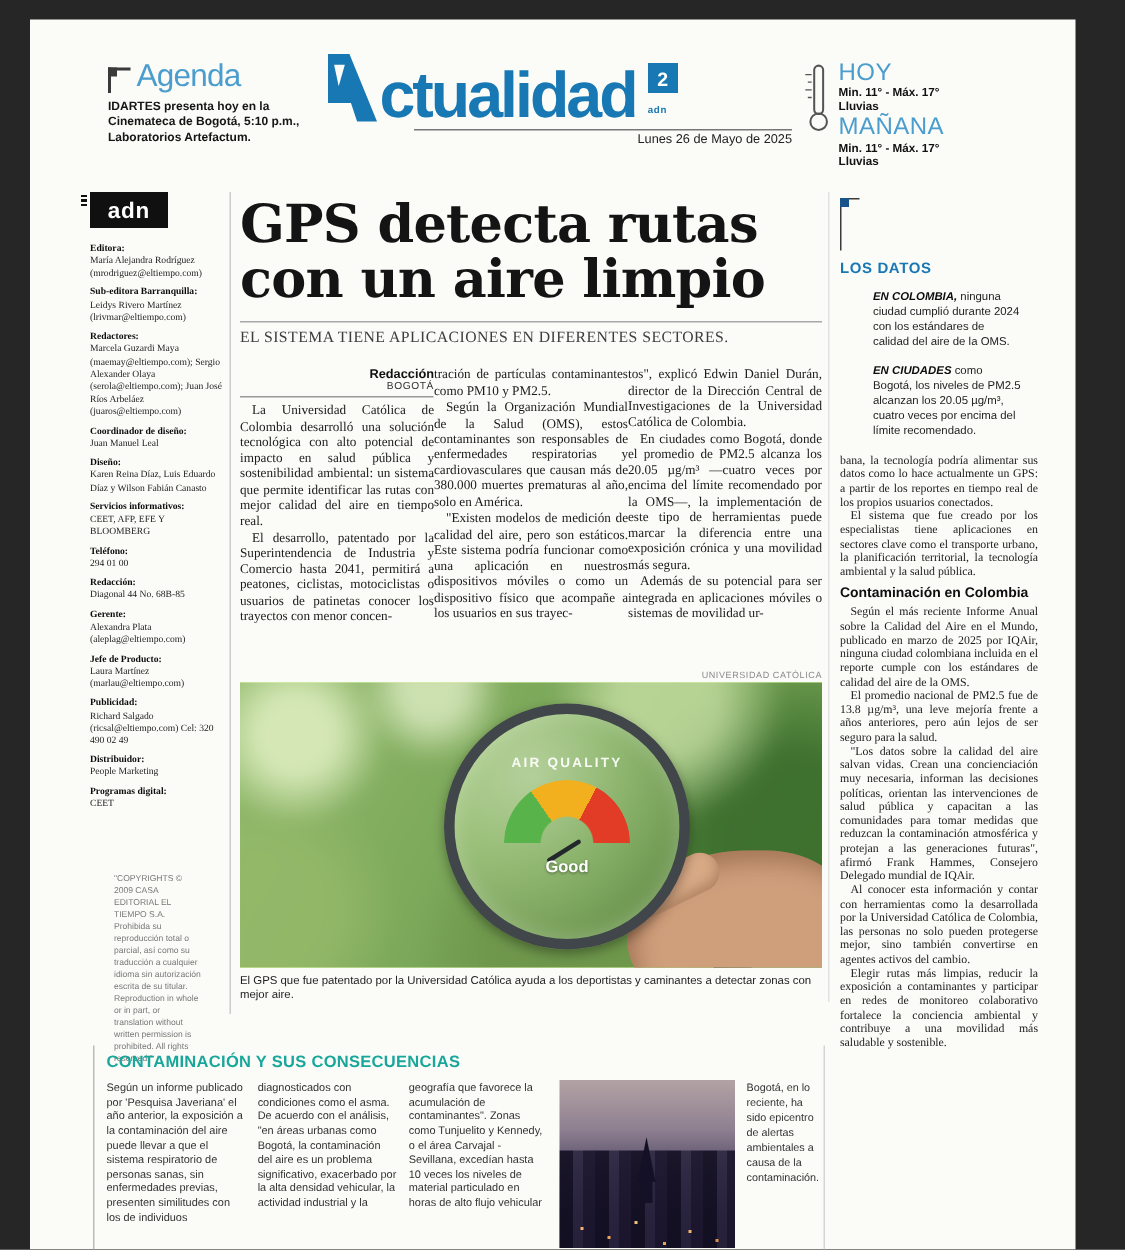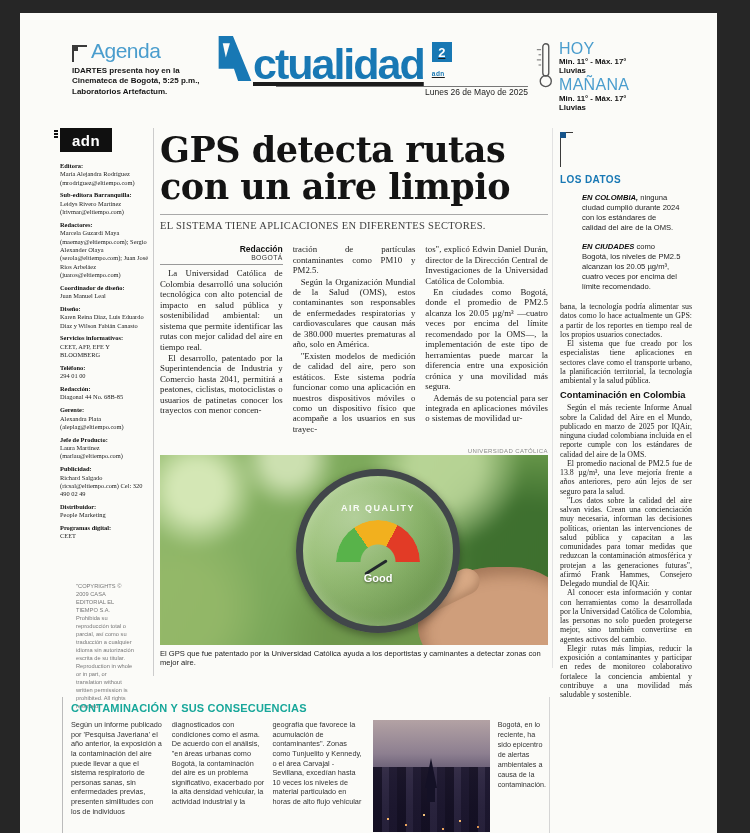--- a/index.html
+++ b/index.html
@@ -9,21 +9,21 @@
 
   
   .agenda{position:absolute;left:52px;top:26px;width:132px;}
   .agenda-title-row{display:flex;align-items:flex-start;gap:4px;}
   .bracket{width:13px;height:15px;border-left:2px solid #3a3a3a;border-top:2px solid #3a3a3a;position:relative;margin-top:6px;}
   .bracket::after{content:"";position:absolute;left:-2px;top:-2px;width:6px;height:6px;background:#3a3a3a;}
   .agenda-word{font-size:21px;color:#4a9dcd;letter-spacing:-.5px;}
   .agenda-text{margin-top:3px;font-size:8px;font-weight:bold;line-height:1.3;color:#151515;width:128px;}
 
   .logoblock{position:absolute;left:196px;top:22px;width:318px;}
-  .wordmark-row{display:flex;align-items:flex-end;text-decoration:underline;}
+  .wordmark-row{display:flex;align-items:flex-end;}
   .amark{display:block;}
   .wordmark{font-size:43px;font-weight:bold;color:#1878b4;letter-spacing:-2px;line-height:.82;margin-left:-1px;}
   .badgecol{margin-left:8px;margin-bottom:2px;width:22px;}
   .badgebox{width:20px;height:20px;background:#1878b4;color:#fff;font-size:13px;font-weight:bold;display:flex;align-items:center;justify-content:center;}
   .badgesub{font-size:6.5px;font-weight:bold;color:#1878b4;text-align:center;letter-spacing:.5px;}
   .daterow{margin-left:60px;width:252px;border-top:1.5px solid #777;margin-top:4px;padding-top:0;text-align:right;font-size:8.5px;color:#222;}
 
   .weather{position:absolute;left:516px;top:27px;display:flex;gap:6px;}
   .w-lines{line-height:1.15;}
   .w-label{font-size:16px;color:#4a9dcd;letter-spacing:.3px;}
@@ -41,21 +41,21 @@
   .copyright{margin:42px 0 0 16px;width:58px;font-size:5.7px;line-height:1.4;color:#787878;}
 
   .vrule1{position:absolute;left:133px;top:115px;width:1px;height:548px;background:#ccc;}
   .vrule2{position:absolute;left:532px;top:115px;width:1px;height:540px;background:#e2e2e2;}
 
   
   .article{position:absolute;left:140px;top:118px;width:388px;}
   .headline{font-family:"DejaVu Serif",serif;font-weight:bold;font-size:35px;line-height:1.06;color:#141414;letter-spacing:-.5px;}
   .kicker-rule{border-top:1px solid #a8a8a8;margin-top:9px;}
   .kicker{margin-top:5px;font-family:"Liberation Serif",serif;font-size:10.5px;color:#3d3d3d;letter-spacing:.3px;}
-  .cols{margin-top:13px;display:flex;gap:10px;height:201px;overflow:hidden;}
+  .cols{margin-top:13px;display:flex;height:201px;overflow:hidden;justify-content:flex-end;}
   .col{flex:1;font-family:"Liberation Serif",serif;font-size:8.8px;line-height:1.19;text-align:justify;color:#1b1b1b;}
   .col p{margin:0 0 1px 0;text-indent:8px;}
   .col p.noindent{text-indent:0;}
   .byline{text-align:right;border-bottom:1px solid #999;padding-bottom:2px;margin-bottom:3px;font-family:"Liberation Sans",sans-serif;}
   .byline-name{font-size:8.5px;font-weight:bold;color:#111;}
   .byline-city{font-size:6.8px;color:#333;letter-spacing:.4px;}
   .credit{text-align:right;font-size:6px;color:#8a8a8a;letter-spacing:.4px;margin:3px 0 1px;}
 
   
   .photo{position:relative;width:388px;height:190px;overflow:hidden;background:#bef264;}
@@ -124,21 +124,21 @@
 </head>
 <body>
 
 <div class="page">
 
   <div class="agenda">
     <div class="agenda-title-row">
       <span class="bracket"></span>
       <span class="agenda-word">Agenda</span>
     </div>
-    <div class="agenda-text">IDARTES presenta hoy en la Cinemateca de Bogotá, 5:25 p.m., Laboratorios Artefactum.</div>
+    <div class="agenda-text">IDARTES presenta hoy en la Cinemateca de Bogotá, 5:10 p.m., Laboratorios Artefactum.</div>
   </div>
 
   <div class="logoblock">
     <div class="wordmark-row">
       <svg class="amark" width="38" height="47" viewBox="0 0 34 46">
         <path d="M1,1 L15,1 L33,45 L20,45 L16,33 L1,33 Z" fill="#1878b4"></path>
         <path d="M5,8 L12,8 L8,22 Z" fill="#fbfbf8"></path>
       </svg>
       <span class="wordmark">ctualidad</span>
       <span class="badgecol">

